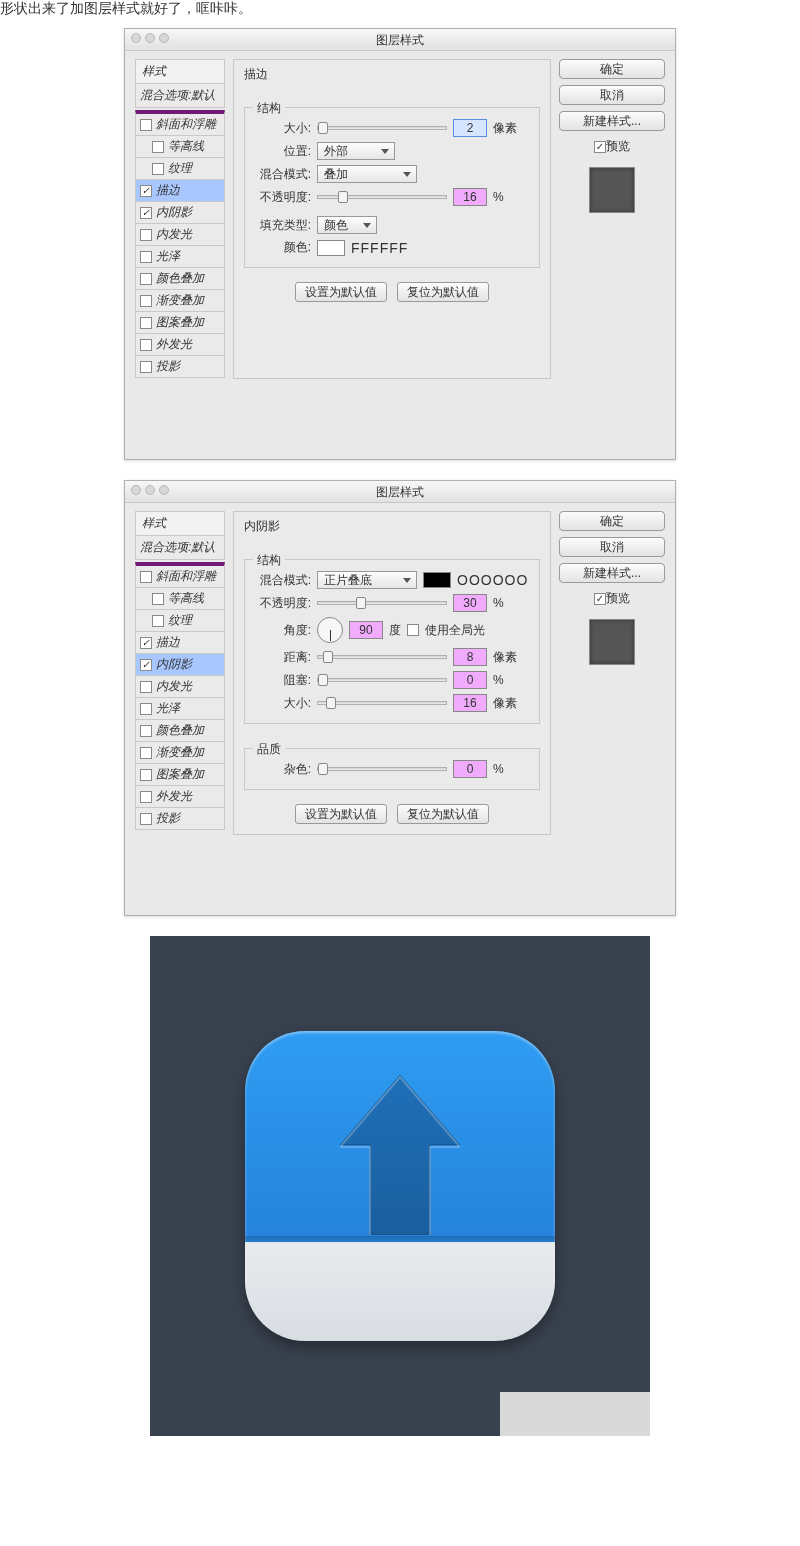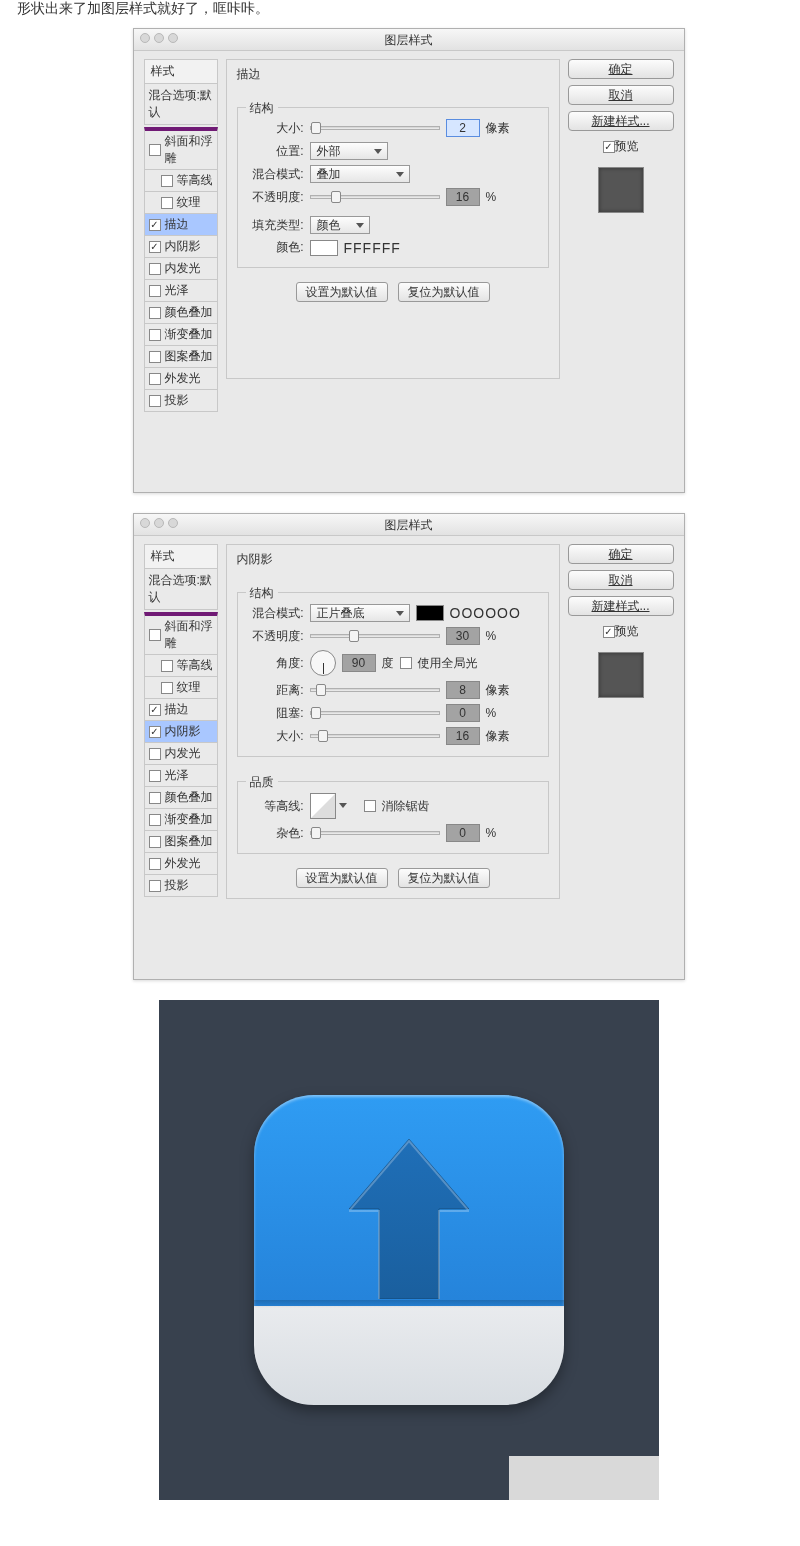--- a/index.html
+++ b/index.html
@@ -4,21 +4,21 @@
 <style>
   * { box-sizing: border-box; }
   body {
     margin: 0;
     padding: 0;
     font-family: "Microsoft YaHei", "SimSun", Arial, sans-serif;
     font-size: 12px;
     background: #ffffff;
     color: #333;
   }
-  .page { width: 800px; margin: 0 auto; padding-left: 17px; }
+  .page { width: 800px; margin: 0 auto; }
   .intro-text { padding: 0 0 10px 0; font-size: 14px; text-align:left;}
   .dialog {
     width: 552px;
     margin: 0 auto 20px auto;
     background: #e9e9e9;
     border: 1px solid #b0b0b0;
     box-shadow: 0 1px 3px rgba(0,0,0,0.15);
     position: relative;
   }
   .titlebar {
@@ -26,21 +26,21 @@
     text-align: center;
     line-height: 22px;
     background: linear-gradient(#f7f7f7, #e2e2e2);
     border-bottom: 1px solid #c8c8c8;
     font-size: 12px;
     position: relative;
   }
   .tb-dots { position:absolute; left:6px; top:4px; display:flex; gap:4px;}
   .tb-dot { width:10px; height:10px; border-radius:50%; background:#d8d8d8; border:1px solid #b8b8b8;}
   .dialog-body { display:flex; padding:8px 10px 80px 10px; gap:8px; align-items:flex-start; }
-  .left-col { width:74px; flex:none; }
+  .left-col { width:90px; flex:none;font-style:italic; }
   .styles-header {
     background:#f2f2f2; border:1px solid #c8c8c8; padding:3px 6px; font-size:12px;
   }
   .blend-opts {
     border:1px solid #c8c8c8; border-top:none; padding:3px 4px; font-size:12px; background:#eaeaea;
   }
   .style-list { margin-top:2px; }
   .style-item {
     display:flex; align-items:center; gap:4px; padding:2px 4px;
     border:1px solid #c8c8c8; border-top:none; background:#eaeaea;
@@ -69,21 +69,21 @@
   .row-label { width:58px; text-align:right; flex:none; }
   .slider {
     flex:1; height:4px; background:linear-gradient(#d0d0d0,#f0f0f0);
     border:1px solid #b0b0b0; position:relative; max-width:130px;
   }
   .slider .handle {
     position:absolute; top:-5px; width:10px; height:12px;
     background:#f4f4f4; border:1px solid #888; border-radius:2px;
   }
   .num-input {
-    width:34px; height:18px; border:1px solid #888; background:#a3a3a3; text-align:center;
+    width:34px; height:18px; border:1px solid #888; background:#f0abfc; text-align:center;
     font-size:12px; line-height:16px; padding:0 2px;
   }
   .num-input.hl { border:1.5px solid #5a8de0; background:#d6e6ff; }
   .unit { font-size:12px; }
   .select {
     height:18px; min-width:78px; border:1px solid #999; background:linear-gradient(#fdfdfd,#e6e6e6);
     display:inline-flex; align-items:center; padding:0 18px 0 6px; position:relative; font-size:12px;
   }
   .select::after {
     content:""; position:absolute; right:5px; top:6px;
@@ -111,21 +111,21 @@
     border-left:4px solid transparent; border-right:4px solid transparent; border-top:5px solid #555;
   }
   .btn-row { display:flex; gap:10px; justify-content:center; margin-top:14px; }
   .btn {
     min-width:92px; height:20px; border:1px solid #999; background:linear-gradient(#fcfcfc,#e3e3e3);
     font-size:12px; text-align:center; line-height:18px; cursor:pointer; border-radius:3px;
   }
   .right-col { width:106px; flex:none; display:flex; flex-direction:column; gap:6px; align-items:stretch; }
   .rbtn {
     height:20px; border:1px solid #999; background:linear-gradient(#fcfcfc,#e3e3e3);
-    font-size:12px; text-align:center; line-height:18px; cursor:pointer; border-radius:4px;text-decoration:underline;
+    font-size:12px; text-align:center; line-height:18px; cursor:pointer; border-radius:4px;
   }
   .preview-row { display:flex; align-items:center; gap:0; margin-top:1px; justify-content:center;}
   .preview-box {
     width:46px; height:46px; background:#555; border:1px solid #888; margin:6px auto 0 auto;
     box-shadow: inset 0 0 4px rgba(0,0,0,0.4);
   }
   
   .art-wrap {
     width:500px; height:500px; margin:10px auto 40px auto; background:#38414e;
     display:flex; align-items:center; justify-content:center; position:relative;
@@ -395,27 +395,20 @@
             <span class="row-label">大小:</span>
             <div class="slider">
                 <div class="handle" style="left:6%"></div>
               </div>
             <div class="num-input">16</div>
             <span class="unit">像素</span>
           </div>
         </div>
         <div class="fieldset">
           <div class="legend">品质</div>
-          <div class="row">
-            <span class="row-label">等高线:</span>
-            <span class="contour"></span>
-            <span style="width:16px"></span>
-            <span class="chk"></span>
-            <span>消除锯齿</span>
-          </div>
           <div class="row">
             <span class="row-label">杂色:</span>
             <div class="slider">
                 <div class="handle" style="left:0"></div>
               </div>
             <div class="num-input">0</div>
             <span class="unit">%</span>
           </div>
         </div>
         <div class="btn-row">

